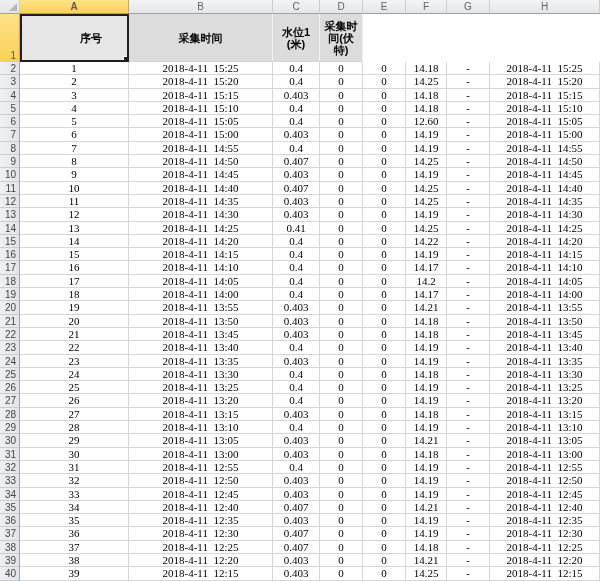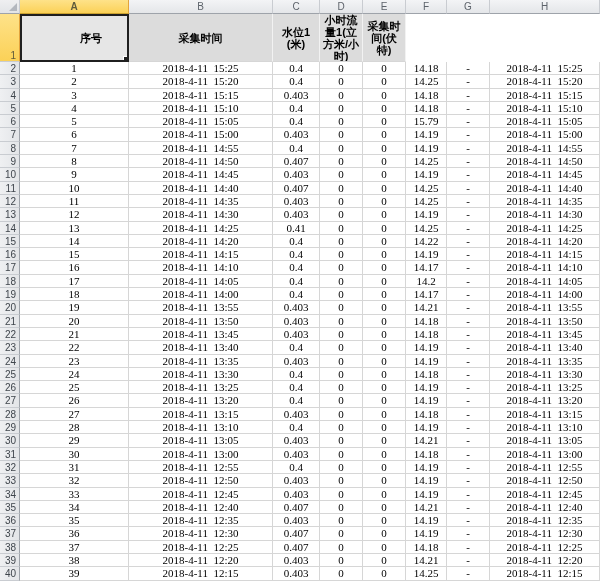--- a/index.html
+++ b/index.html
@@ -85,21 +85,20 @@
       <div>G</div>
       <div>H</div>
     </div>
 
   <div class="grid-row r1">
     <div class="rownum hl">1</div>
 
   <div class="hcell sel">序号</div>
       <div class="hcell">采集时间</div>
       <div class="hcell">水位1(米)</div>
-      <div class="hcell">小时流量1(立方米/小时)</div>
       <div class="hcell">采集时间(伏特)</div>
     </div>
 
   <div id="rows">
       <div class="grid-row drow">
         <div class="rownum">2</div>
         <div class="dcell">1</div>
         <div class="dcell">2018-4-11  15:25</div>
         <div class="dcell">0.4</div>
         <div class="dcell">0</div>
@@ -141,21 +140,21 @@
         <div class="dcell">-</div>
         <div class="dcell">2018-4-11  15:10</div>
       </div>
       <div class="grid-row drow">
         <div class="rownum">6</div>
         <div class="dcell">5</div>
         <div class="dcell">2018-4-11  15:05</div>
         <div class="dcell">0.4</div>
         <div class="dcell">0</div>
         <div class="dcell">0</div>
-        <div class="dcell">15.79</div>
+        <div class="dcell">12.60</div>
         <div class="dcell">-</div>
         <div class="dcell">2018-4-11  15:05</div>
       </div>
       <div class="grid-row drow">
         <div class="rownum">7</div>
         <div class="dcell">6</div>
         <div class="dcell">2018-4-11  15:00</div>
         <div class="dcell">0.403</div>
         <div class="dcell">0</div>
         <div class="dcell">0</div>

